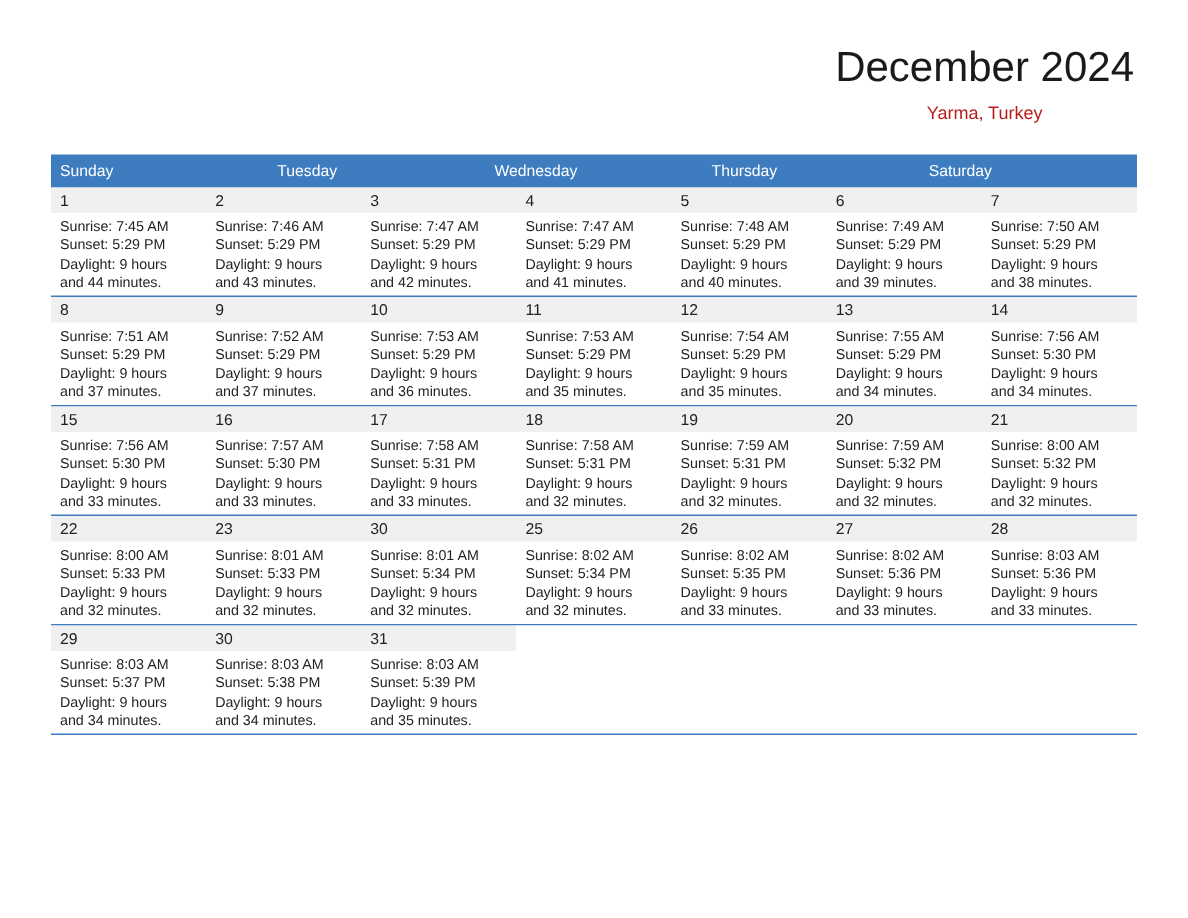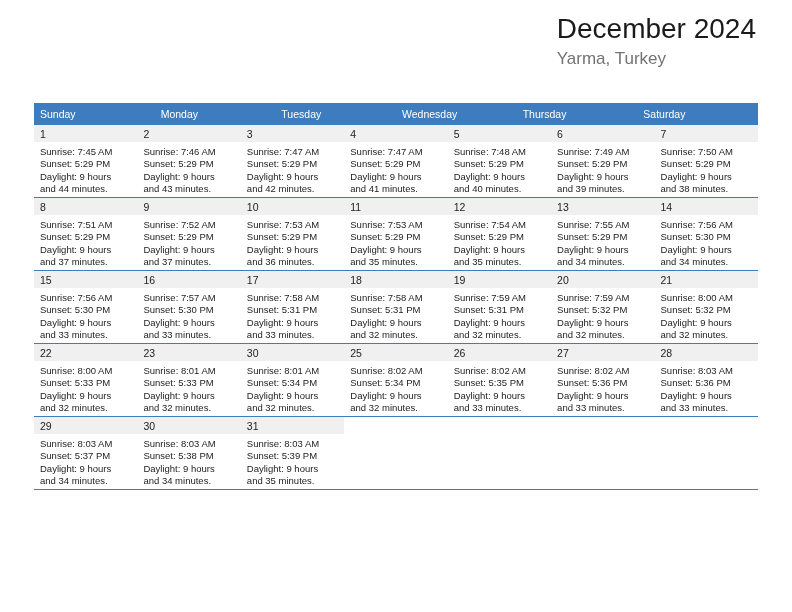--- a/index.html
+++ b/index.html
@@ -61,34 +61,34 @@
     top: 22px;
     font-size: 21px;
     letter-spacing: -0.2px;
     color: #1f72b8;
     line-height: 24px;
   }
 
   .title-block {
     position: absolute;
     right: 36px;
-    top: 12px;
-    text-align: left;
+    top: 28px;
+    text-align: center;
     margin-left: 24px;
   }
   .cal-title {
     font-size: 28px;
     font-weight: normal;
     color: #1a1a1a;
     line-height: 34px;
     white-space: nowrap;
   }
   .cal-subtitle {
-    font-size: 17px;
-    color: #737373;
+    font-size: 12px;
+    color: #b91c1c;
     line-height: 20px;
     margin-top: 3px;
     white-space: nowrap;
   }
 
   
   .calendar {
     position: absolute;
     left: 34px;
     top: 103px;
@@ -156,21 +156,20 @@
       <div class="cal-title">December 2024</div>
       <div class="cal-subtitle">Yarma, Turkey</div>
     </div>
 
   </div>
 
   <div class="calendar">
 
     <div class="dow-row">
       <div class="dow-cell">Sunday</div>
-      <div class="dow-cell">Monday</div>
       <div class="dow-cell">Tuesday</div>
       <div class="dow-cell">Wednesday</div>
       <div class="dow-cell">Thursday</div>
       <div class="dow-cell">Saturday</div>
     </div>
 
     <div id="weeks-container">
         <div class="week-row">
           <div class="day-cell">
             <div class="day-num-band">1</div>

